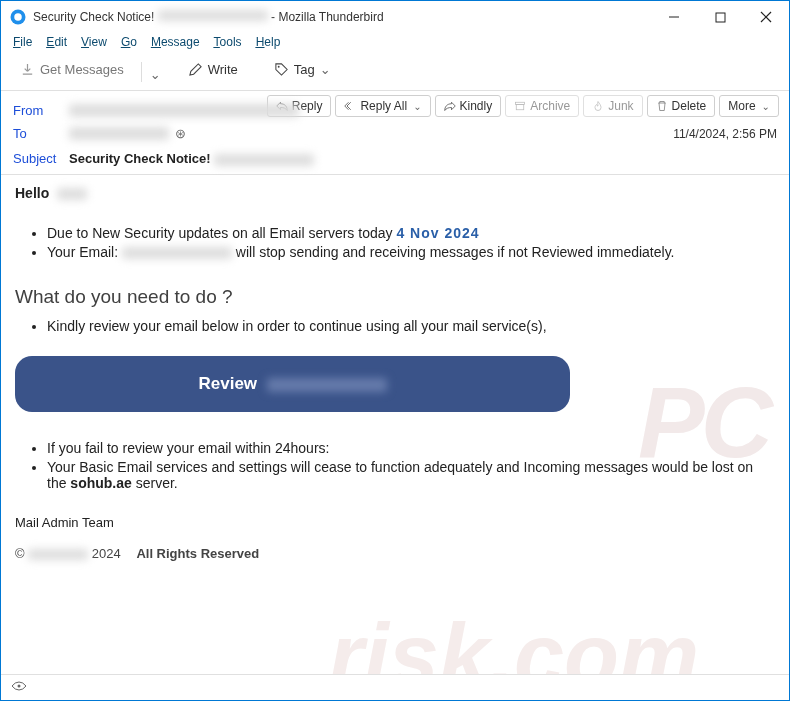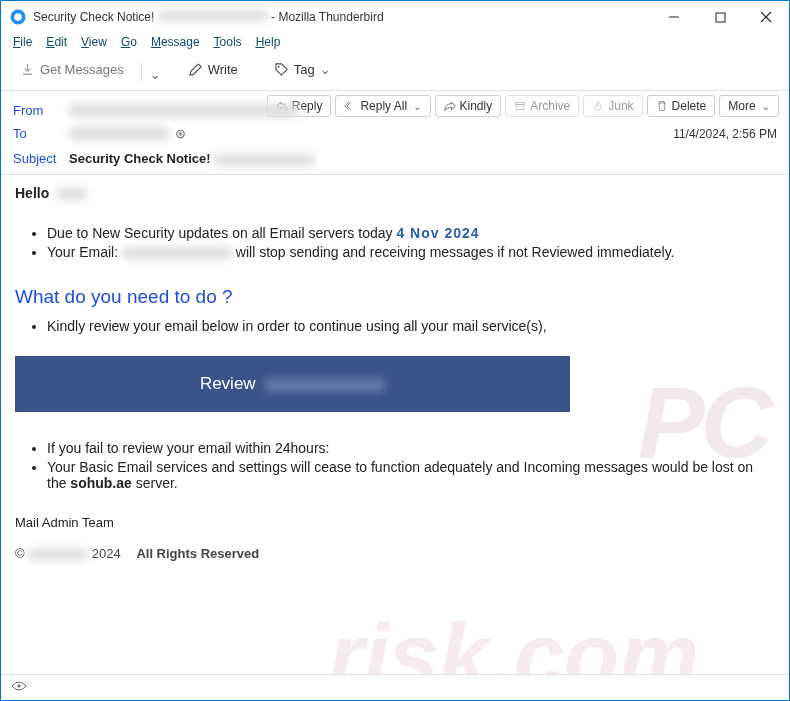--- a/index.html
+++ b/index.html
@@ -104,30 +104,31 @@
       font-size: 14px;
       color: #222;
       height: 500px;
       overflow: hidden;
       position: relative;
     }
     .hello { font-weight: 600; margin-bottom: 24px; }
     ul.bul { margin: 0 0 16px 28px; }
     ul.bul li { margin: 3px 4px; }
     .datebold { color: #2a5fa8; font-weight: 700; letter-spacing: 1px; }
-    .h2 { color: #1d4ed8; font-size: 19px; font-weight: 500; margin: 26px 0 10px; }
+    .h2 { color: #404040; font-size: 19px; font-weight: 500; margin: 26px 0 10px; }
     .review-btn {
       background: #3a5389;
       color: #fff;
       font-size: 17px;
-      font-weight: 400;
+      font-weight: 700;
       width: 555px;
       padding: 18px 0;
       text-align: center;
       margin: 22px 0 28px;
+      border-radius: 17px;
     }
     .sig { margin-top: 24px; font-size: 13px; }
     .sig .team { font-weight: 400; }
     .sig .copyright { color: #444; margin-top: 16px; }
     .reserved { font-weight: 600; margin-left: 12px; }
     
     .statusbar {
       position: absolute;
       left: 1px; right: 1px; bottom: 1px;
       height: 26px;

